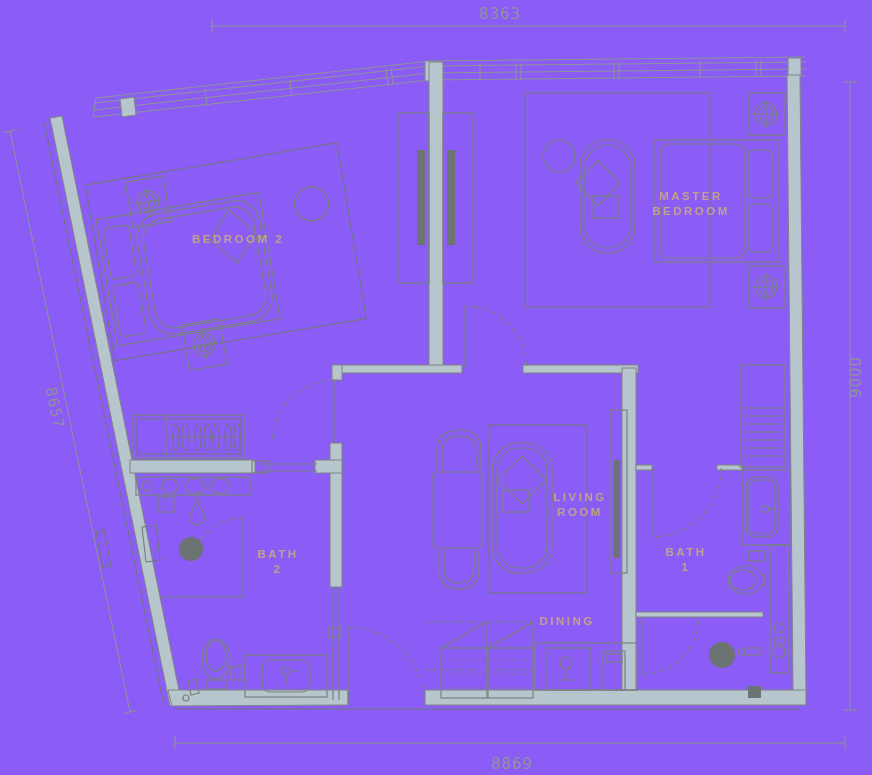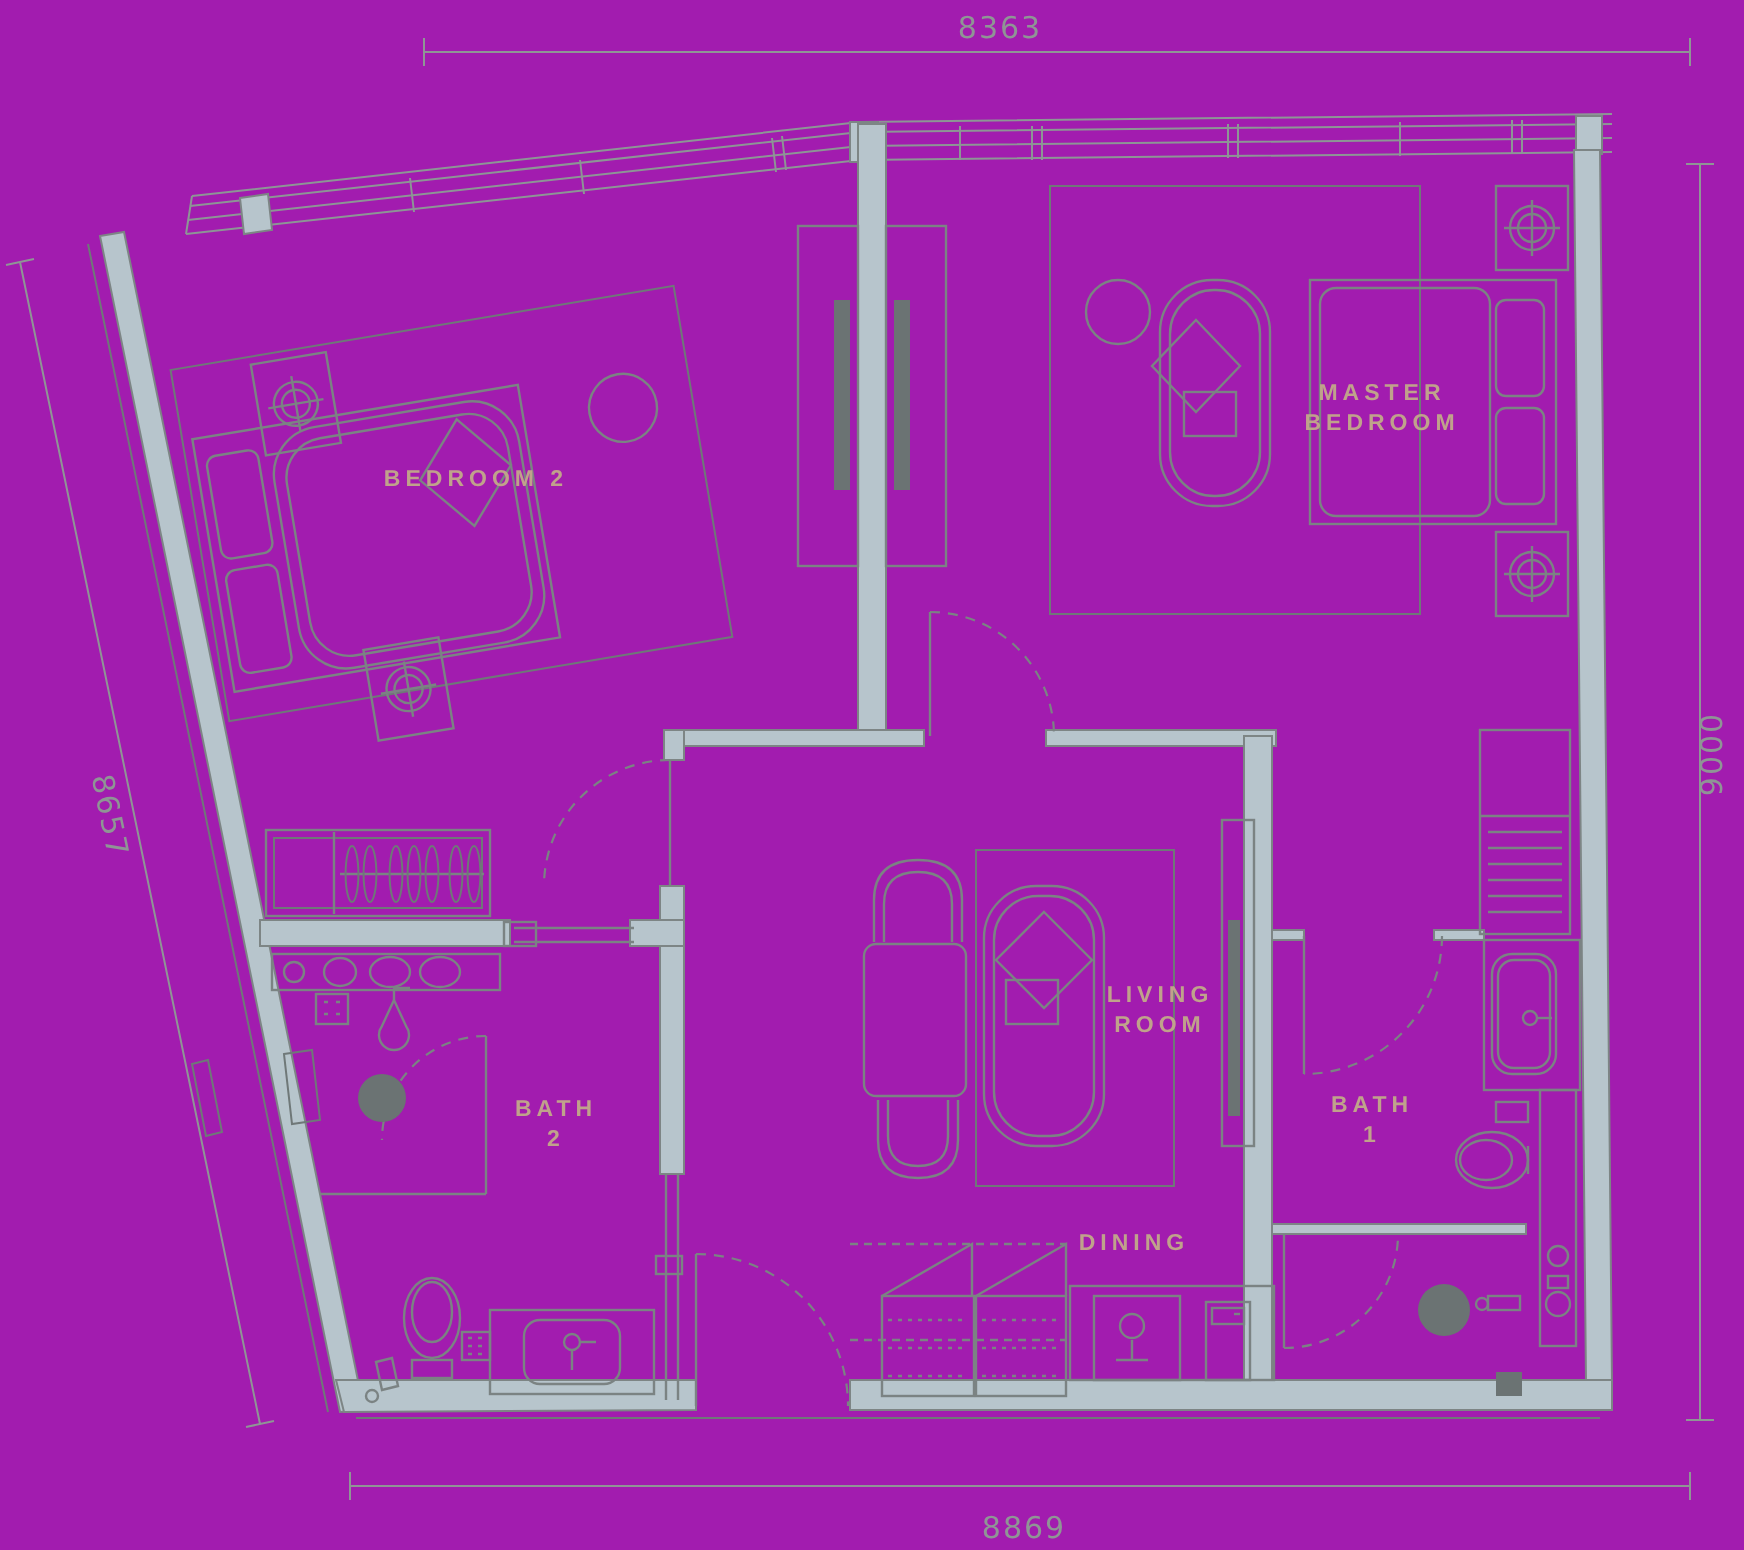--- a/index.html
+++ b/index.html
@@ -1,16 +1,16 @@
 <!DOCTYPE html>
 <html><head>
 <meta charset="utf-8">
 <style>
   html,body{margin:0;padding:0;background:#000;}
-  .stage{position:relative;width:872px;height:775px;background:#a21caf;overflow:hidden;
+  .stage{position:relative;width:872px;height:775px;background:#8b5cf6;overflow:hidden;
          font-family:"Liberation Sans",sans-serif;}
   svg{display:block}
   text.room{font-family:"Liberation Sans",sans-serif;font-weight:bold;font-size:11.5px;
             letter-spacing:2.5px;fill:#c0a28b;}
   text.dim{font-family:"DejaVu Sans",sans-serif;font-size:15px;letter-spacing:1px;fill:#8f9595;}
   .wl{fill:#b7c5cc;stroke:#7d8585;stroke-width:1;}
   .ln{stroke:#7b8383;stroke-width:1.2;fill:none;}
   .lt{stroke:#6f7878;stroke-width:1;fill:none;}
   .cw{stroke:#8d9595;stroke-width:1;fill:none;}
   .dk{fill:#6b7373;stroke:none;}

